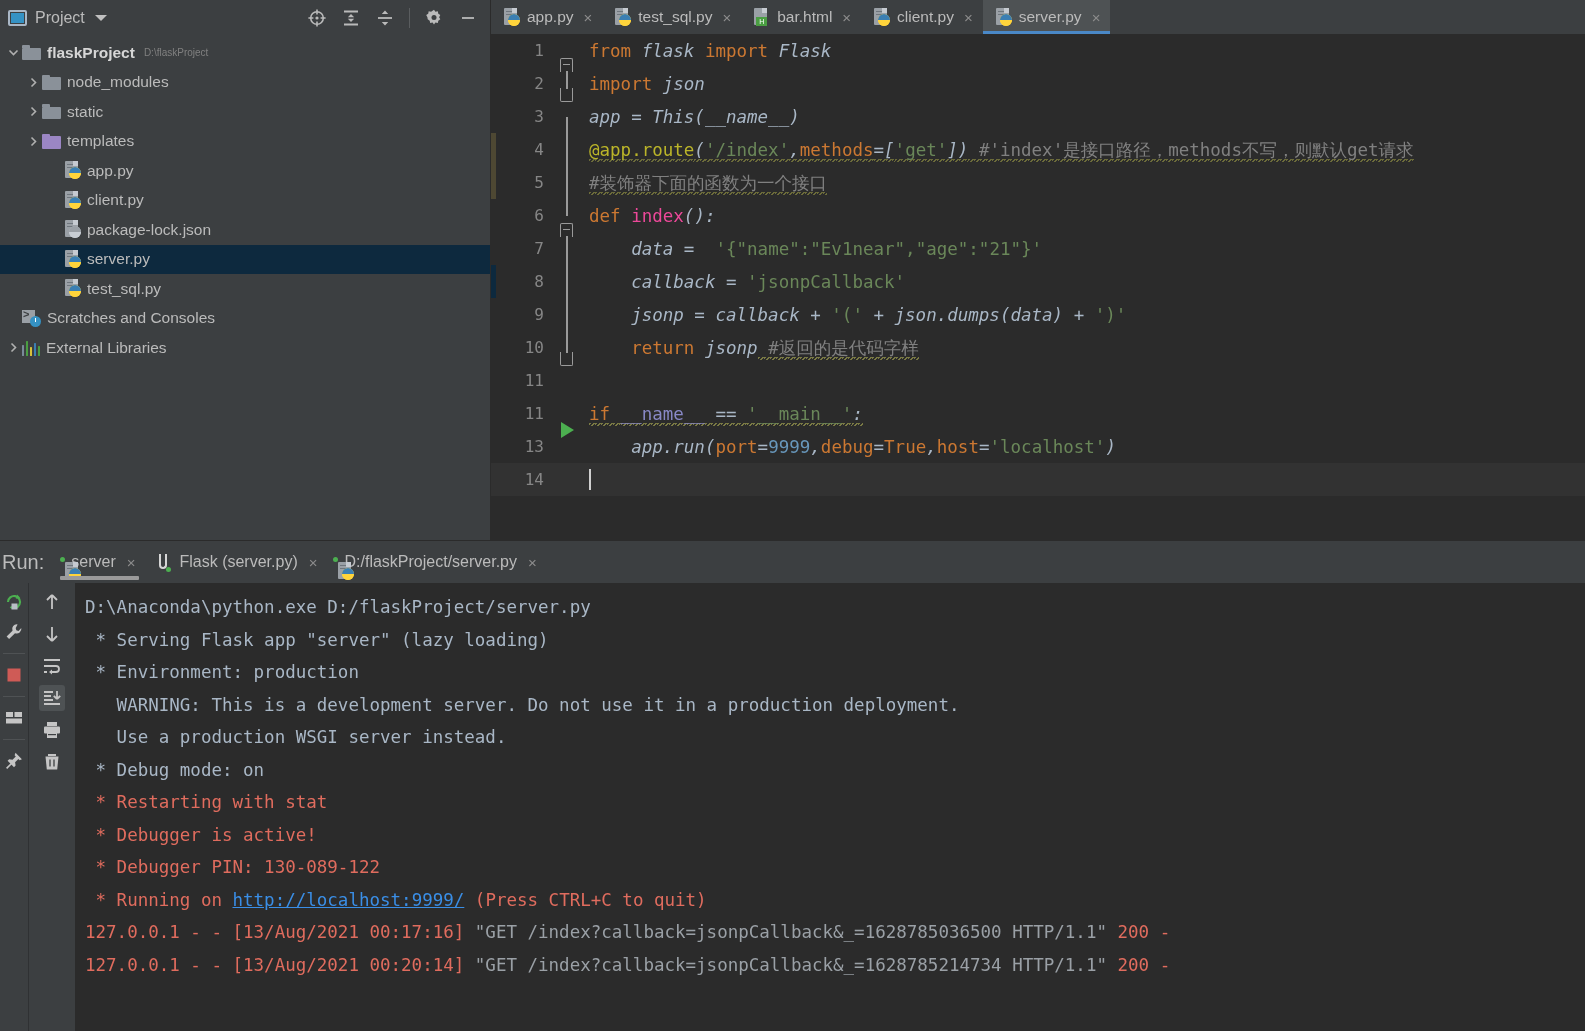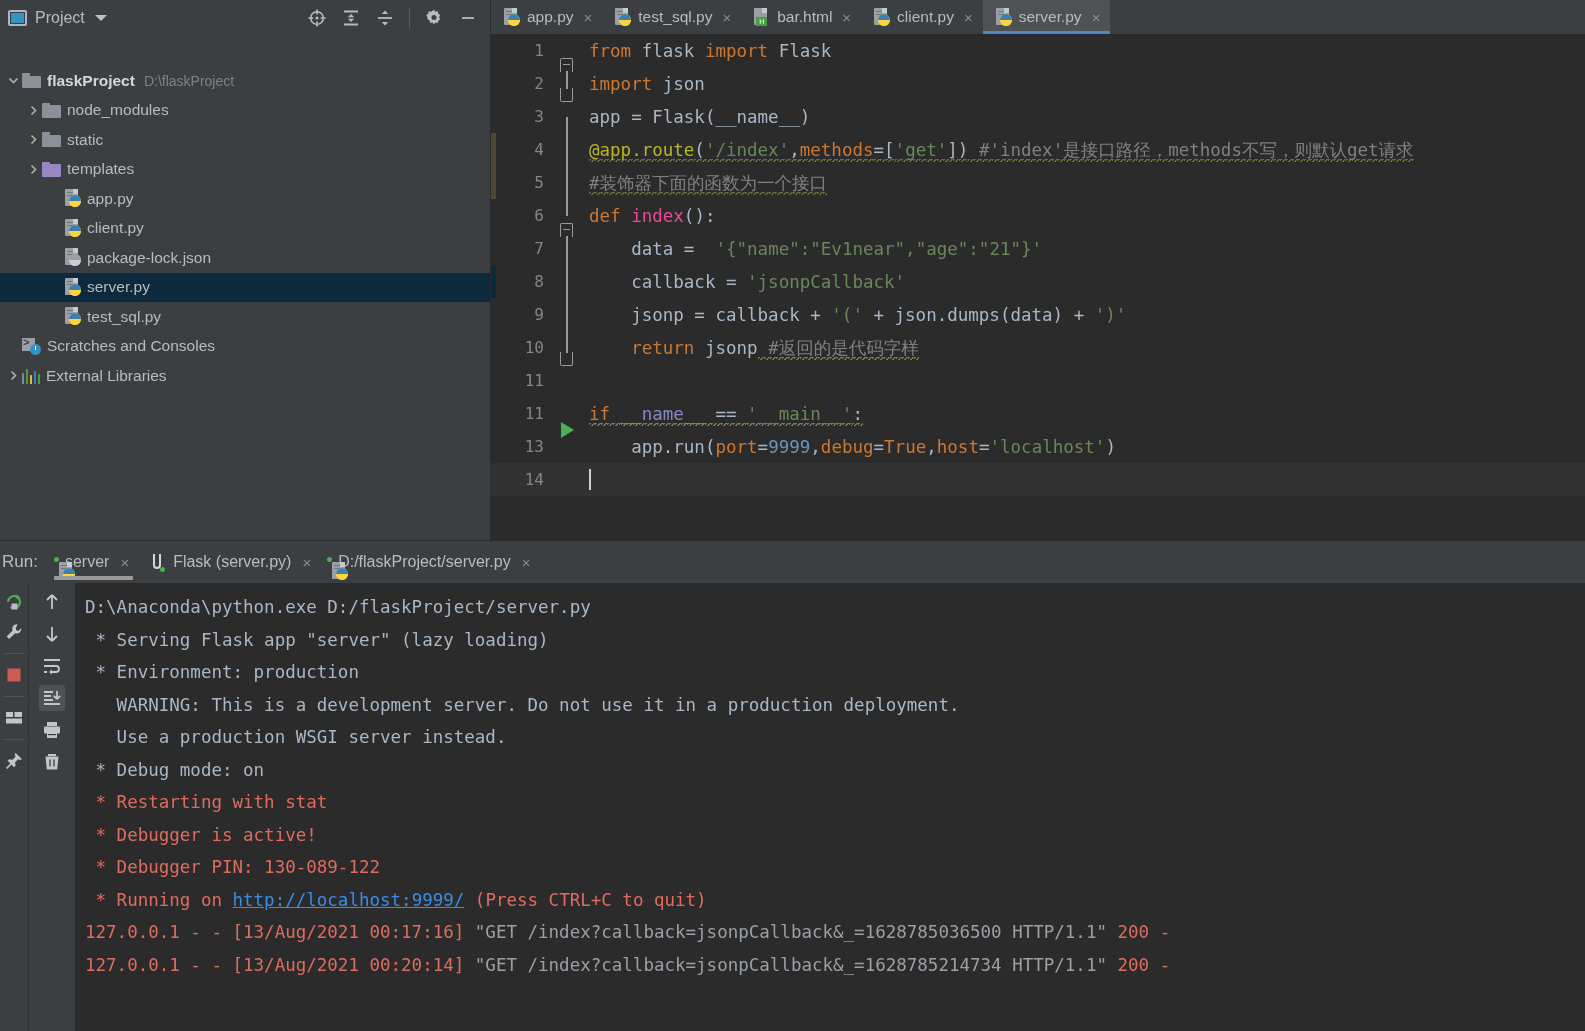--- a/index.html
+++ b/index.html
@@ -11,21 +11,20 @@
   }
   .app{position:relative;width:1585px;height:1031px;display:flex;flex-direction:column;}
 
   
   .top{display:flex;height:540px;flex:0 0 540px;}
 
   
   .project-panel{
     width:490px;flex:0 0 490px;background:#3c3f41;display:flex;flex-direction:column;
     border-right:1px solid #2b2b2b;
-    gap:28px;
   }
   .project-header{
     height:36px;flex:0 0 36px;display:flex;align-items:center;padding:0 6px 0 8px;
     background:#3c3f41;
   }
   .proj-title{display:flex;align-items:center;gap:8px;color:#bbbbbb;font-size:16px;}
   .proj-win-icon{
     width:19px;height:16px;border:2px solid #a9b7c6;border-radius:2px;box-sizing:border-box;
     position:relative;background:#3c3f41;
   }
@@ -43,21 +42,21 @@
     height:29.5px;display:flex;align-items:center;white-space:nowrap;padding-left:4px;cursor:default;
   }
   .trow.sel-blue{background:#0d293e;}
   .trow.sel-olive{background:#4e4833;}
   .arrow{
     width:18px;flex:0 0 18px;display:flex;align-items:center;justify-content:center;color:#a9b7c6;font-size:13px;
   }
   .arrow svg{display:block;}
   .tlabel{margin-left:6px;text-align:right;}
   .tlabel.bold{font-weight:bold;color:#d6d6d6;}
-  .tpath{margin-left:9px;color:#808080;font-size:14px;}
+  .tpath{margin-left:9px;color:#808080;font-size:10px;}
 
   
   .folder{width:19px;height:15px;position:relative;}
   .folder .tabtop{position:absolute;left:0;top:0;width:8px;height:3px;border-radius:1px 1px 0 0;}
   .folder .body{position:absolute;left:0;top:2.5px;width:19px;height:12.5px;border-radius:1px;}
   .f-gray .tabtop,.f-gray .body{background:#8a9199;}
   .f-purple .tabtop,.f-purple .body{background:#9b86c4;}
   .f-orange .tabtop,.f-orange .body{background:#cc6f29;}
 
   
@@ -124,42 +123,42 @@
   .foldbox .minus{position:absolute;left:2px;top:5px;width:7px;height:1.5px;background:#9a9a9a;}
   .foldline{position:absolute;left:13.2px;top:0;width:1.4px;height:33px;background:#9a9a9a;}
   .tri-run{
     position:absolute;left:8px;top:8px;width:0;height:0;
     border-top:8px solid transparent;border-bottom:8px solid transparent;border-left:13px solid #4caf50;
   }
   .codetext{flex:1;padding-left:8px;}
 
   
   .kw{color:#cc7832;}
-  .plain{color:#a9b7c6;}
+  .plain{color:#a9b7c6;font-style:italic;}
   .str{color:#6a8759;}
   .num{color:#6897bb;}
   .deco{color:#bbb529;}
   .comment{color:#808080;}
   .fn{color:#ec4899;}
   .kwarg{color:#cc7832;text-align:right;}
   .builtin{color:#8888c6;}
   .wavy-y{
     background-image:repeating-linear-gradient(135deg,#6b6b3a 0 1.6px,transparent 1.6px 3.2px);
     background-position:0 100%;background-repeat:repeat-x;background-size:6px 3px;padding-bottom:2px;
   }
   .wavy-g{
     background-image:repeating-linear-gradient(135deg,#7a7a44 0 1.6px,transparent 1.6px 3.2px);
     background-position:0 100%;background-repeat:repeat-x;background-size:6px 3px;padding-bottom:2px;
   }
   .caret{display:inline-block;width:2px;height:21px;background:#d0d0d0;vertical-align:middle;}
 
   
   .runpanel{flex:1;display:flex;flex-direction:column;background:#3c3f41;border-top:1px solid #2b2b2b;min-height:0;}
   .runtabs{height:42px;flex:0 0 42px;display:flex;align-items:center;background:#3c3f41;padding-left:0px;}
-  .run-lbl{color:#bbbbbb;font-size:17px;padding:0 10px 0 2px;}
+  .run-lbl{color:#bbbbbb;font-size:20px;padding:0 10px 0 2px;}
   .rtab{
     display:flex;align-items:center;gap:7px;padding:0 10px;height:42px;box-sizing:border-box;
     color:#bbbbbb;font-size:16px;position:relative;white-space:nowrap;cursor:default;
   }
   .rtab.active::after{content:"";position:absolute;left:6px;right:6px;bottom:3px;height:4px;background:#9a9a9a;border-radius:1px;}
   .rtab .x{color:#8d8d8d;font-size:15px;margin-left:4px;}
   .flaskico{width:17px;height:19px;position:relative;}
   .flaskico::before{
     content:"";position:absolute;left:4px;top:1px;width:8px;height:15px;
     border:2px solid #d6d6d6;border-radius:0 0 7px 7px;border-top:none;box-sizing:border-box;
@@ -417,21 +416,21 @@
               <span class="snake"></span>
             </span>
             <span>server.py</span>
             <span class="x">×</span>
           </div>
         </div>
       <div class="code-wrap">
         <div class="code-scroll" id="code">
             <div class="codeline"><span class="gut">1</span><span class="gutmark"><span class="foldbox top"><span class="minus"></span></span><span class="foldline" style="top:20px;height:13px"></span></span><span class="codetext"><span class="kw">from </span><span class="plain">flask </span><span class="kw">import </span><span class="plain">Flask</span></span></div>
             <div class="codeline"><span class="gut">2</span><span class="gutmark"><span class="foldbox bot"></span><span class="foldline" style="top:0;height:5px"></span></span><span class="codetext"><span class="kw">import </span><span class="plain">json</span></span></div>
-            <div class="codeline"><span class="gut">3</span><span class="gutmark"><span class="foldline"></span></span><span class="codetext"><span class="plain">app = Flask(__name__)</span></span></div>
+            <div class="codeline"><span class="gut">3</span><span class="gutmark"><span class="foldline"></span></span><span class="codetext"><span class="plain">app = This(__name__)</span></span></div>
             <div class="codeline"><span class="leftmark" style="background:#4e4833"></span><span class="gut">4</span><span class="gutmark"><span class="foldline"></span></span><span class="codetext"><span class="deco wavy-y">@app.route</span><span class="plain wavy-y">(</span><span class="str wavy-y">'/index'</span><span class="plain wavy-y">,</span><span class="kwarg wavy-y">methods</span><span class="plain wavy-y">=[</span><span class="str wavy-y">'get'</span><span class="plain wavy-y">])</span><span class="comment wavy-y"> #'index'是接口路径，methods不写，则默认get请求</span></span></div>
             <div class="codeline"><span class="leftmark" style="background:#4e4833"></span><span class="gut">5</span><span class="gutmark"><span class="foldline"></span></span><span class="codetext"><span class="comment wavy-y">#装饰器下面的函数为一个接口</span></span></div>
             <div class="codeline"><span class="gut">6</span><span class="gutmark"><span class="foldbox top"><span class="minus"></span></span><span class="foldline" style="top:20px;height:13px"></span></span><span class="codetext"><span class="kw">def </span><span class="fn">index</span><span class="plain">():</span></span></div>
             <div class="codeline"><span class="gut">7</span><span class="gutmark"><span class="foldline"></span></span><span class="codetext"><span class="plain">    data = </span><span class="plain"> </span><span class="str">'{"name":"Ev1near","age":"21"}'</span></span></div>
             <div class="codeline"><span class="leftmark" style="background:#0d293e"></span><span class="gut">8</span><span class="gutmark"><span class="foldline"></span></span><span class="codetext"><span class="plain">    callback = </span><span class="str">'jsonpCallback'</span></span></div>
             <div class="codeline"><span class="gut">9</span><span class="gutmark"><span class="foldline"></span></span><span class="codetext"><span class="plain">    jsonp = callback + </span><span class="str">'('</span><span class="plain"> + json.dumps(data) + </span><span class="str">')'</span></span></div>
             <div class="codeline"><span class="gut">10</span><span class="gutmark"><span class="foldbox bot"></span><span class="foldline" style="top:0;height:5px"></span></span><span class="codetext"><span class="kw">    return </span><span class="plain">jsonp</span><span class="comment wavy-g"> #返回的是代码字样</span></span></div>
             <div class="codeline"><span class="gut">11</span><span class="gutmark"></span><span class="codetext"></span></div>
             <div class="codeline"><span class="gut">11</span><span class="gutmark"><span class="tri-run"></span></span><span class="codetext"><span class="kw wavy-g">if </span><span class="builtin wavy-g">__name__ </span><span class="plain wavy-g">== </span><span class="str wavy-g">'__main__'</span><span class="plain wavy-g">:</span></span></div>
             <div class="codeline"><span class="gut">13</span><span class="gutmark"></span><span class="codetext"><span class="plain">    app.run(</span><span class="kwarg">port</span><span class="plain">=</span><span class="num">9999</span><span class="plain">,</span><span class="kwarg">debug</span><span class="plain">=</span><span class="kw">True</span><span class="plain">,</span><span class="kwarg">host</span><span class="plain">=</span><span class="str">'localhost'</span><span class="plain">)</span></span></div>

